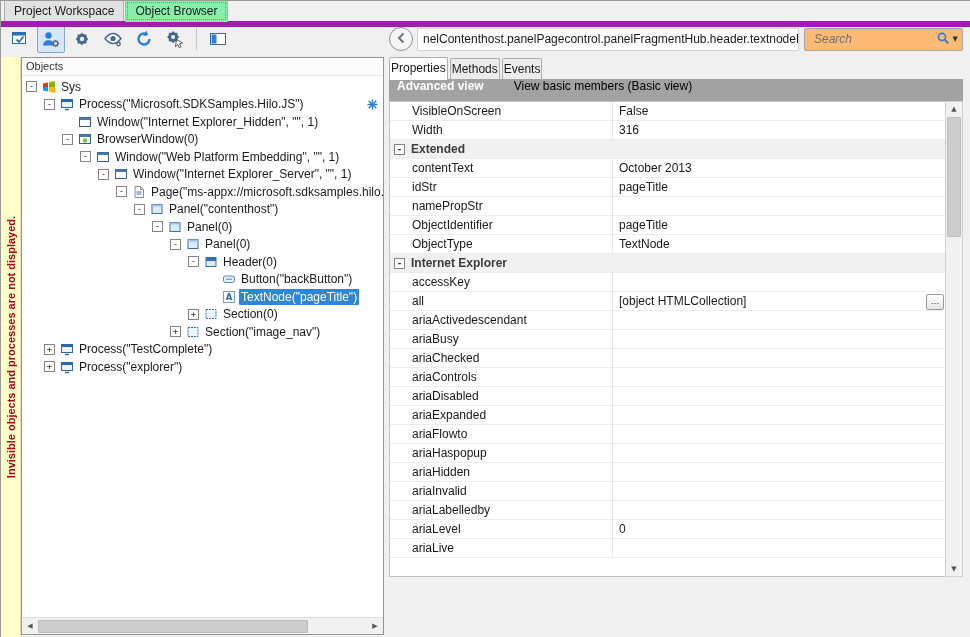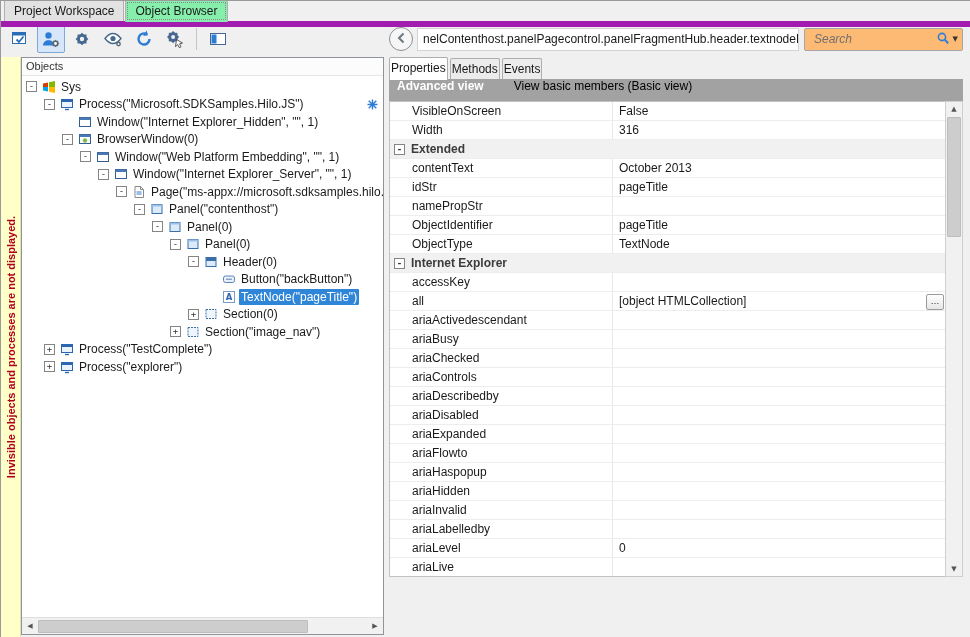--- a/index.html
+++ b/index.html
@@ -407,24 +407,20 @@
         </div>
         <div class="prow">
           <div class="pname">ariaChecked</div>
           <div class="pval"></div>
         </div>
         <div class="prow">
           <div class="pname">ariaControls</div>
           <div class="pval"></div>
         </div>
         <div class="prow">
-          <div class="pname">ariaDescribedby</div>
-          <div class="pval"></div>
-        </div>
-        <div class="prow">
           <div class="pname">ariaDisabled</div>
           <div class="pval"></div>
         </div>
         <div class="prow">
           <div class="pname">ariaExpanded</div>
           <div class="pval"></div>
         </div>
         <div class="prow">
           <div class="pname">ariaFlowto</div>
           <div class="pval"></div>

